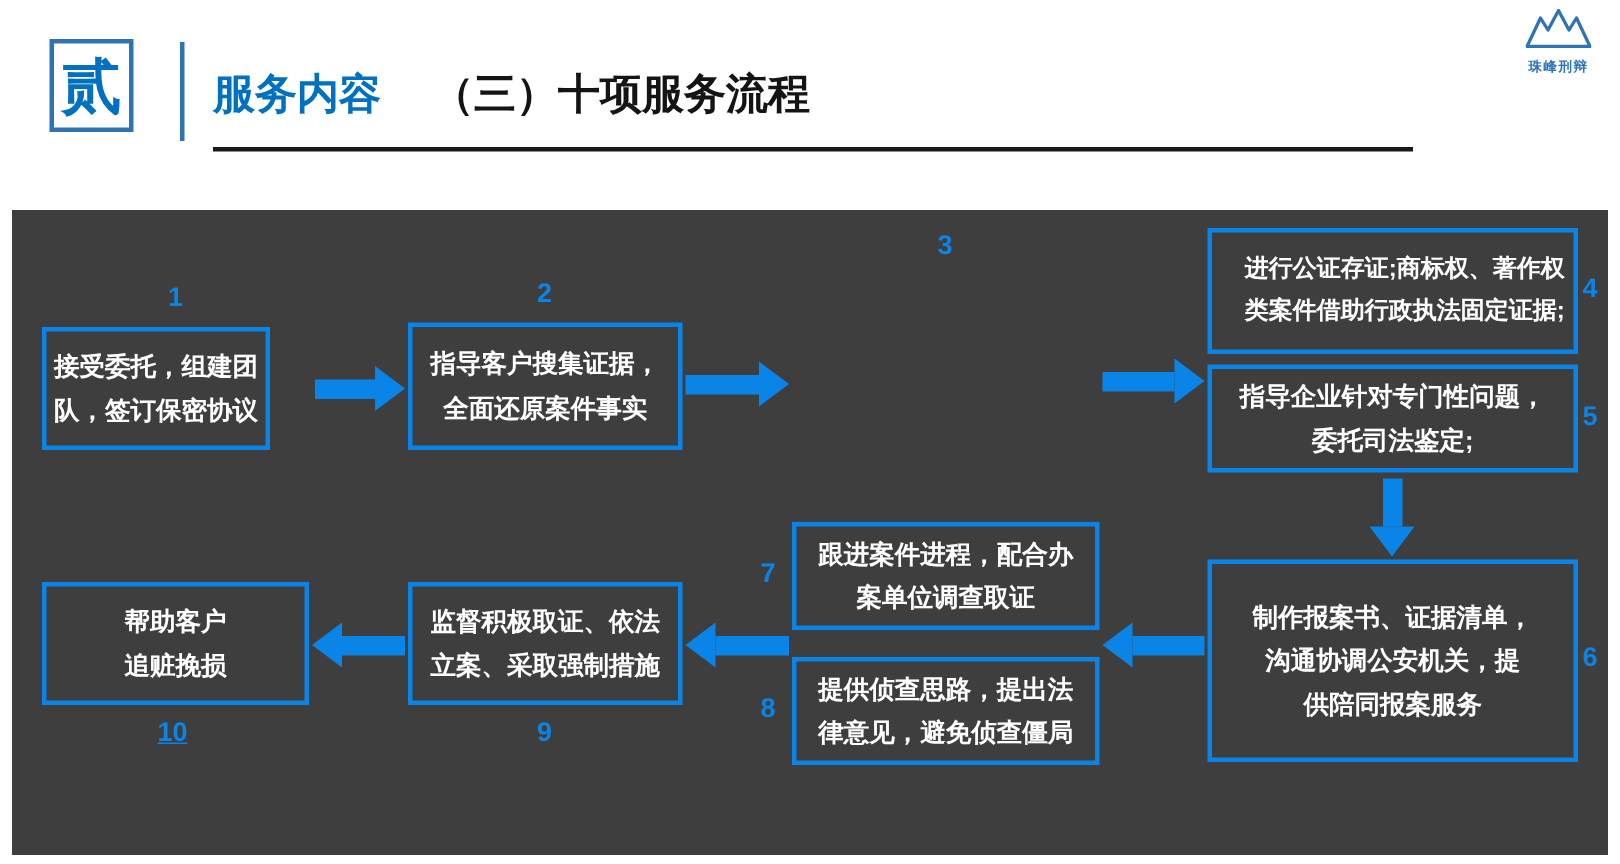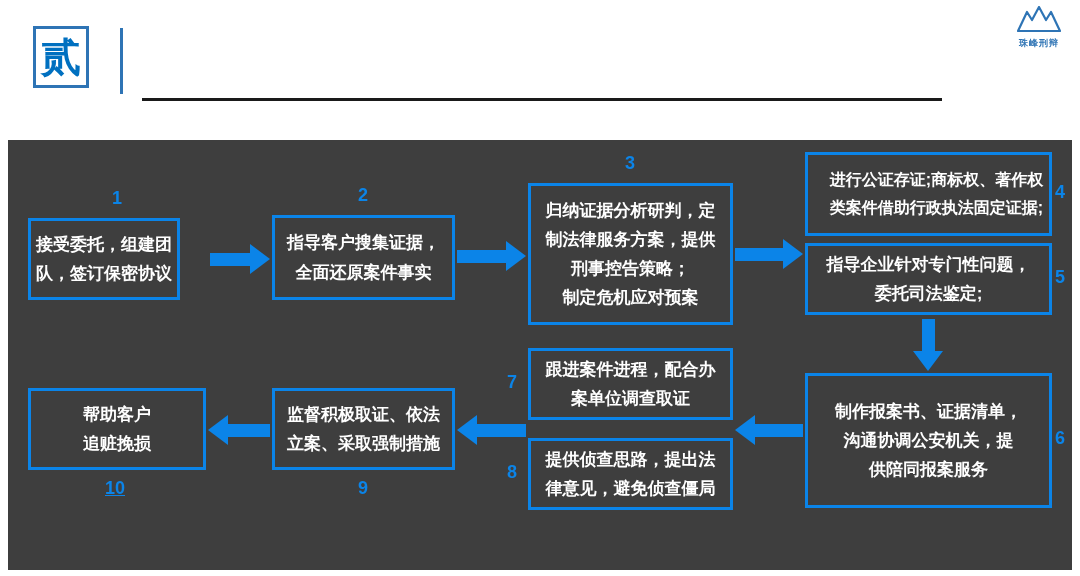--- a/index.html
+++ b/index.html
@@ -46,40 +46,39 @@
 </style>
 </head>
 <body>
 
 <div class="page">
 
   <div class="chapter-box">
     <span>贰</span>
   </div>
   <div class="vline"></div>
+  <div class="title-wrap">
+    <span class="title-main">服务内容</span><span class="title-sub">（三）十项服务流程</span>
+  </div>
   <div class="underline"></div>
   <div class="logo">
     <span>
       <svg width="44" height="26" viewBox="0 0 44 26">
         <path d="M1 25 L10 6 L15 14 L22 1 L29 14 L34 6 L43 25 Z" fill="none" stroke="#2e74b5" stroke-width="2.2" stroke-linejoin="round"></path>
       </svg>
     </span>
     <span class="logo-name">珠峰刑辩</span>
   </div>
 
   <div class="panel">
 
     <div class="fbox" style="left:20px;top:78px;width:152px;height:82px;">接受委托，组建团
 队，签订保密协议</div>
     <div class="fbox" style="left:264px;top:75px;width:183px;height:85px;">指导客户搜集证据，
 全面还原案件事实</div>
-    <div class="fbox" style="left:520px;top:43px;width:205px;height:142px;">归纳证据分析研判，定
-制法律服务方案，提供
-刑事控告策略；
-制定危机应对预案</div>
     <div class="fbox" style="left:797px;top:12px;width:247px;height:84px;font-size:16px;padding-left:20px;">进行公证存证;商标权、著作权
 类案件借助行政执法固定证据;</div>
     <div class="fbox" style="left:797px;top:103px;width:247px;height:72px;">指导企业针对专门性问题，
 委托司法鉴定;</div>
     <div class="fbox" style="left:797px;top:233px;width:247px;height:135px;">制作报案书、证据清单，
 沟通协调公安机关，提
 供陪同报案服务</div>
     <div class="fbox" style="left:520px;top:208px;width:205px;height:72px;">跟进案件进程，配合办
 案单位调查取证</div>
     <div class="fbox" style="left:520px;top:298px;width:205px;height:72px;">提供侦查思路，提出法

